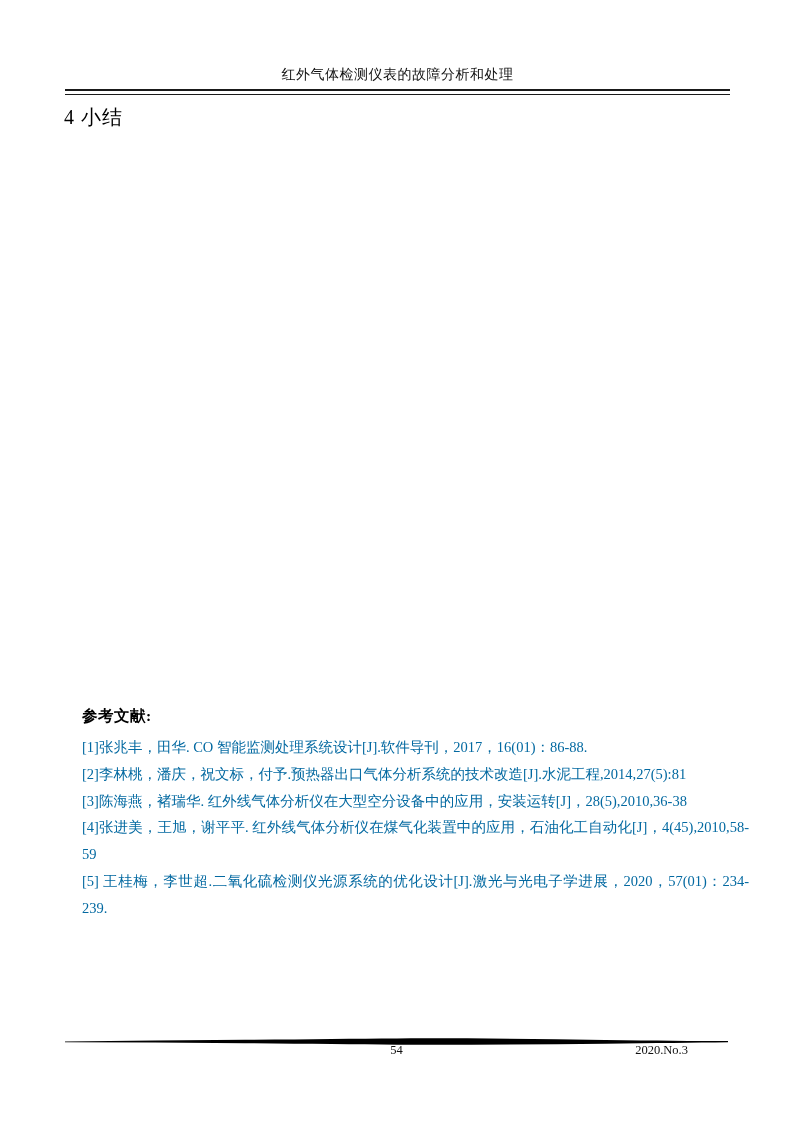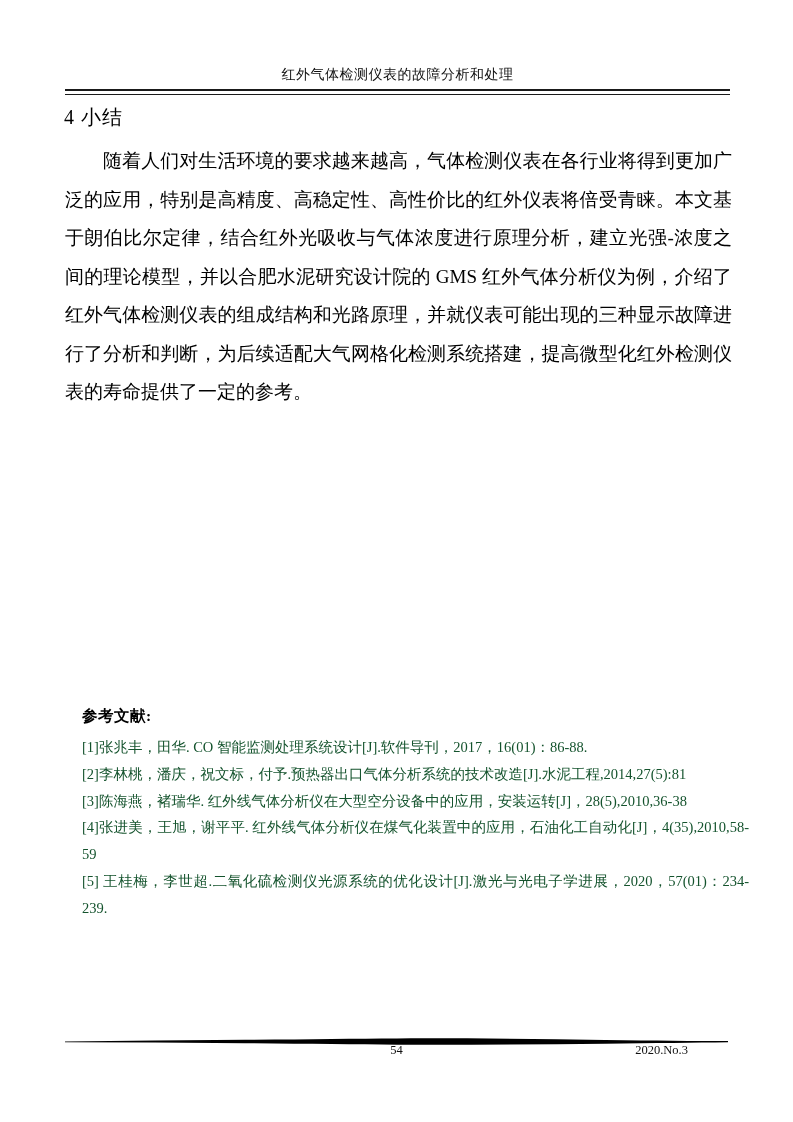--- a/index.html
+++ b/index.html
@@ -70,21 +70,21 @@
     font-size: 15.5px;
     font-weight: bold;
     letter-spacing: 0.5px;
     margin-bottom: 7px;
   }
   .ref-item {
     font-size: 14.5px;
     line-height: 26.8px;
     text-align: justify;
     text-justify: inter-ideograph;
-    color: #14532d;
+    color: #0369a1;
   }
   
   .footer-rule {
     position: absolute;
     top: 1037px;
     left: 65px;
     width: 663px;
     height: 9px;
   }
   .footer-rule svg { display: block; width: 100%; height: 100%; }
@@ -113,28 +113,27 @@
 <body>
 
 <div class="page">
 
   <div class="running-header">红外气体检测仪表的故障分析和处理</div>
 
   <div class="header-rule"></div>
 
   <div class="section-heading">4 小结</div>
 
-  <div class="summary-paragraph">随着人们对生活环境的要求越来越高，气体检测仪表在各行业将得到更加广泛的应用，特别是高精度、高稳定性、高性价比的红外仪表将倍受青睐。本文基于朗伯比尔定律，结合红外光吸收与气体浓度进行原理分析，建立光强-浓度之间的理论模型，并以合肥水泥研究设计院的 GMS 红外气体分析仪为例，介绍了红外气体检测仪表的组成结构和光路原理，并就仪表可能出现的三种显示故障进行了分析和判断，为后续适配大气网格化检测系统搭建，提高微型化红外检测仪表的寿命提供了一定的参考。</div>
 
   <div class="references">
     <div class="ref-heading">参考文献:</div>
     <div class="ref-item">[1]张兆丰，田华. CO 智能监测处理系统设计[J].软件导刊，2017，16(01)：86-88.</div>
     <div class="ref-item">[2]李林桃，潘庆，祝文标，付予.预热器出口气体分析系统的技术改造[J].水泥工程,2014,27(5):81</div>
     <div class="ref-item">[3]陈海燕，褚瑞华. 红外线气体分析仪在大型空分设备中的应用，安装运转[J]，28(5),2010,36-38</div>
-    <div class="ref-item">[4]张进美，王旭，谢平平. 红外线气体分析仪在煤气化装置中的应用，石油化工自动化[J]，4(35),2010,58-59</div>
+    <div class="ref-item">[4]张进美，王旭，谢平平. 红外线气体分析仪在煤气化装置中的应用，石油化工自动化[J]，4(45),2010,58-59</div>
     <div class="ref-item">[5] 王桂梅，李世超.二氧化硫检测仪光源系统的优化设计[J].激光与光电子学进展，2020，57(01)：234-239.</div>
   </div>
 
   <div class="footer-rule">
     <svg viewBox="0 0 663 9" preserveAspectRatio="none" aria-hidden="true">
       <path d="M0,4.6
                C60,3.8 120,3.4 180,2.8
                C240,2.2 290,1.6 332,1.4
                C400,1.1 470,2.0 540,2.9
                C590,3.5 630,3.9 663,4.1

